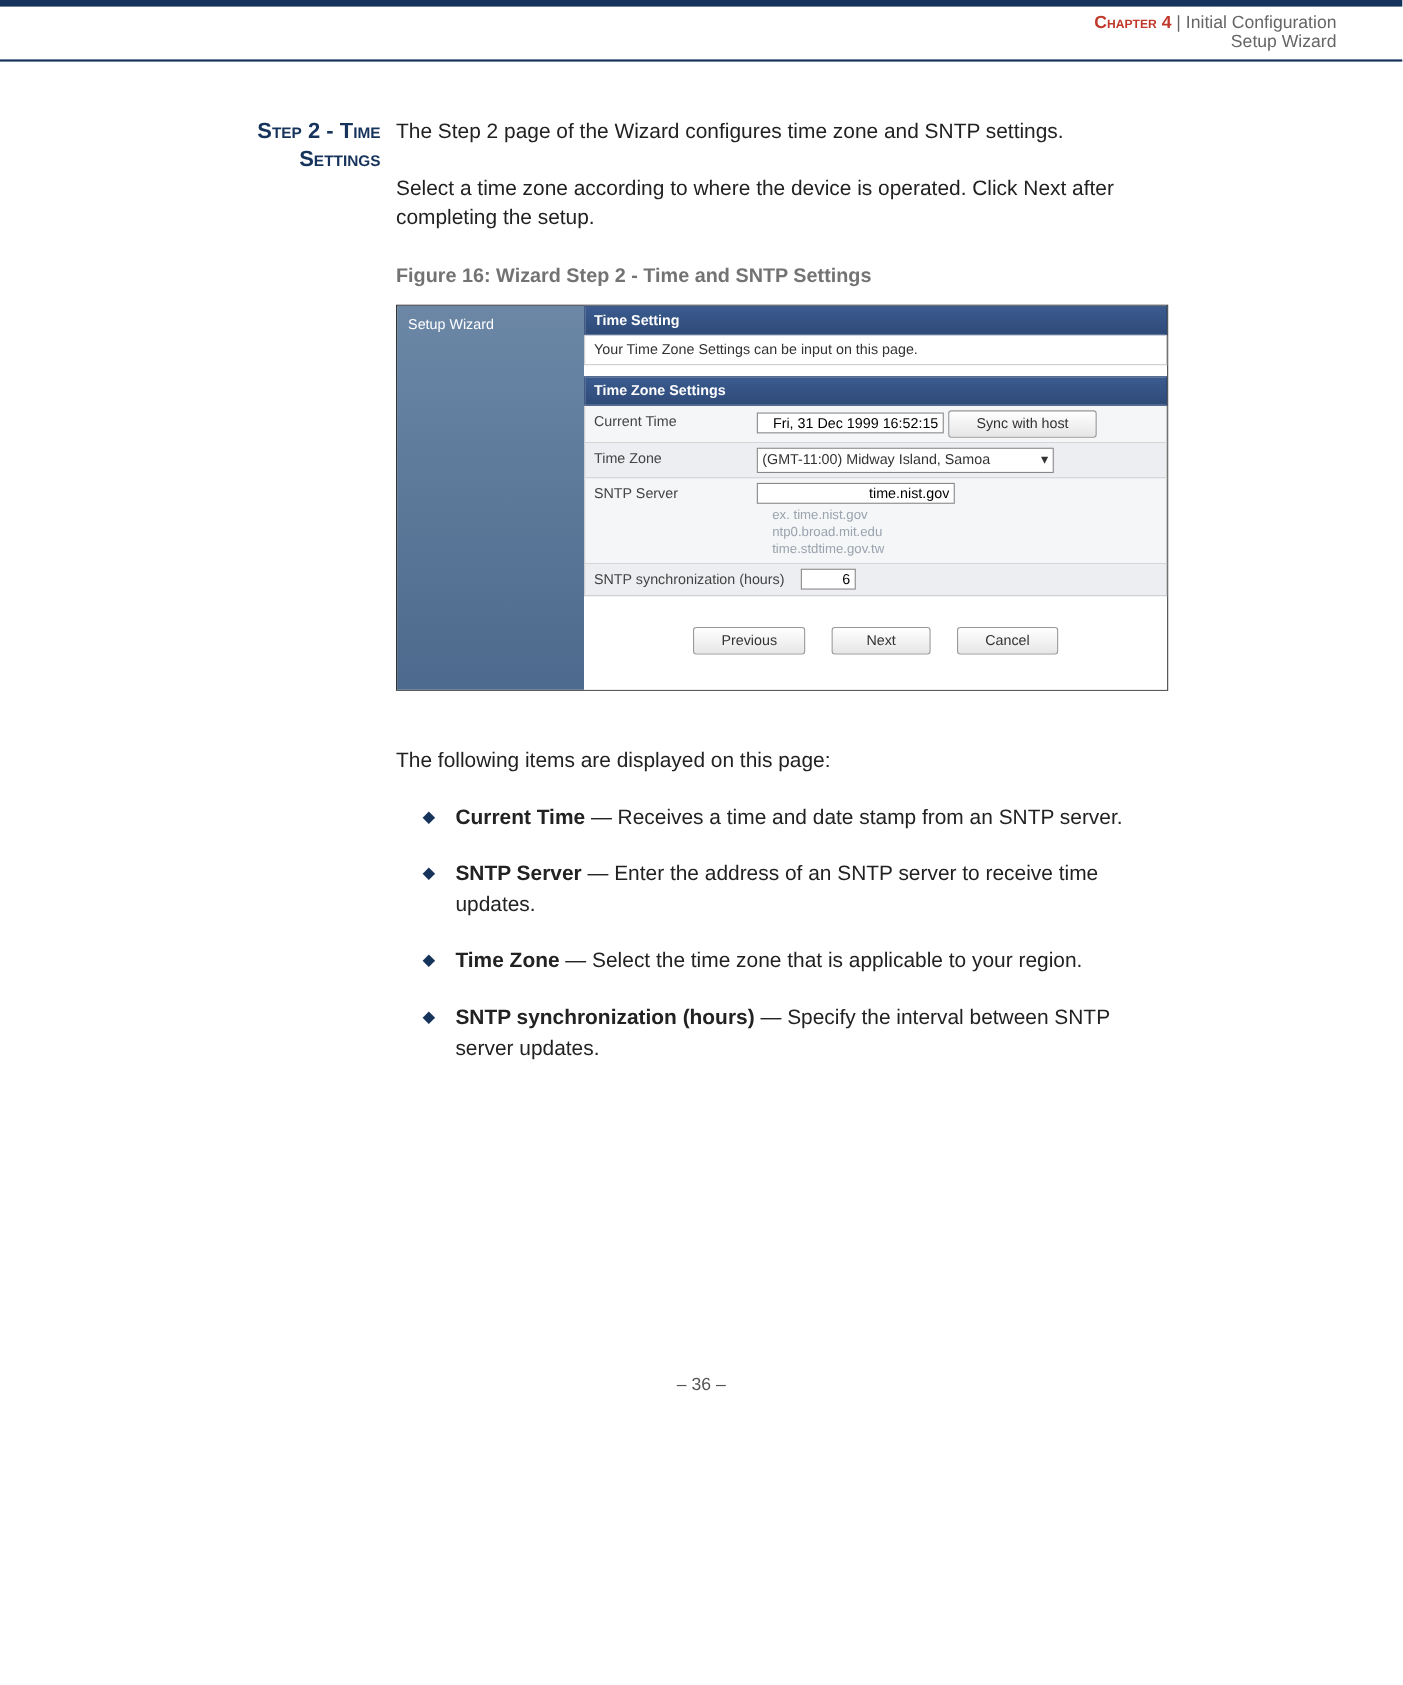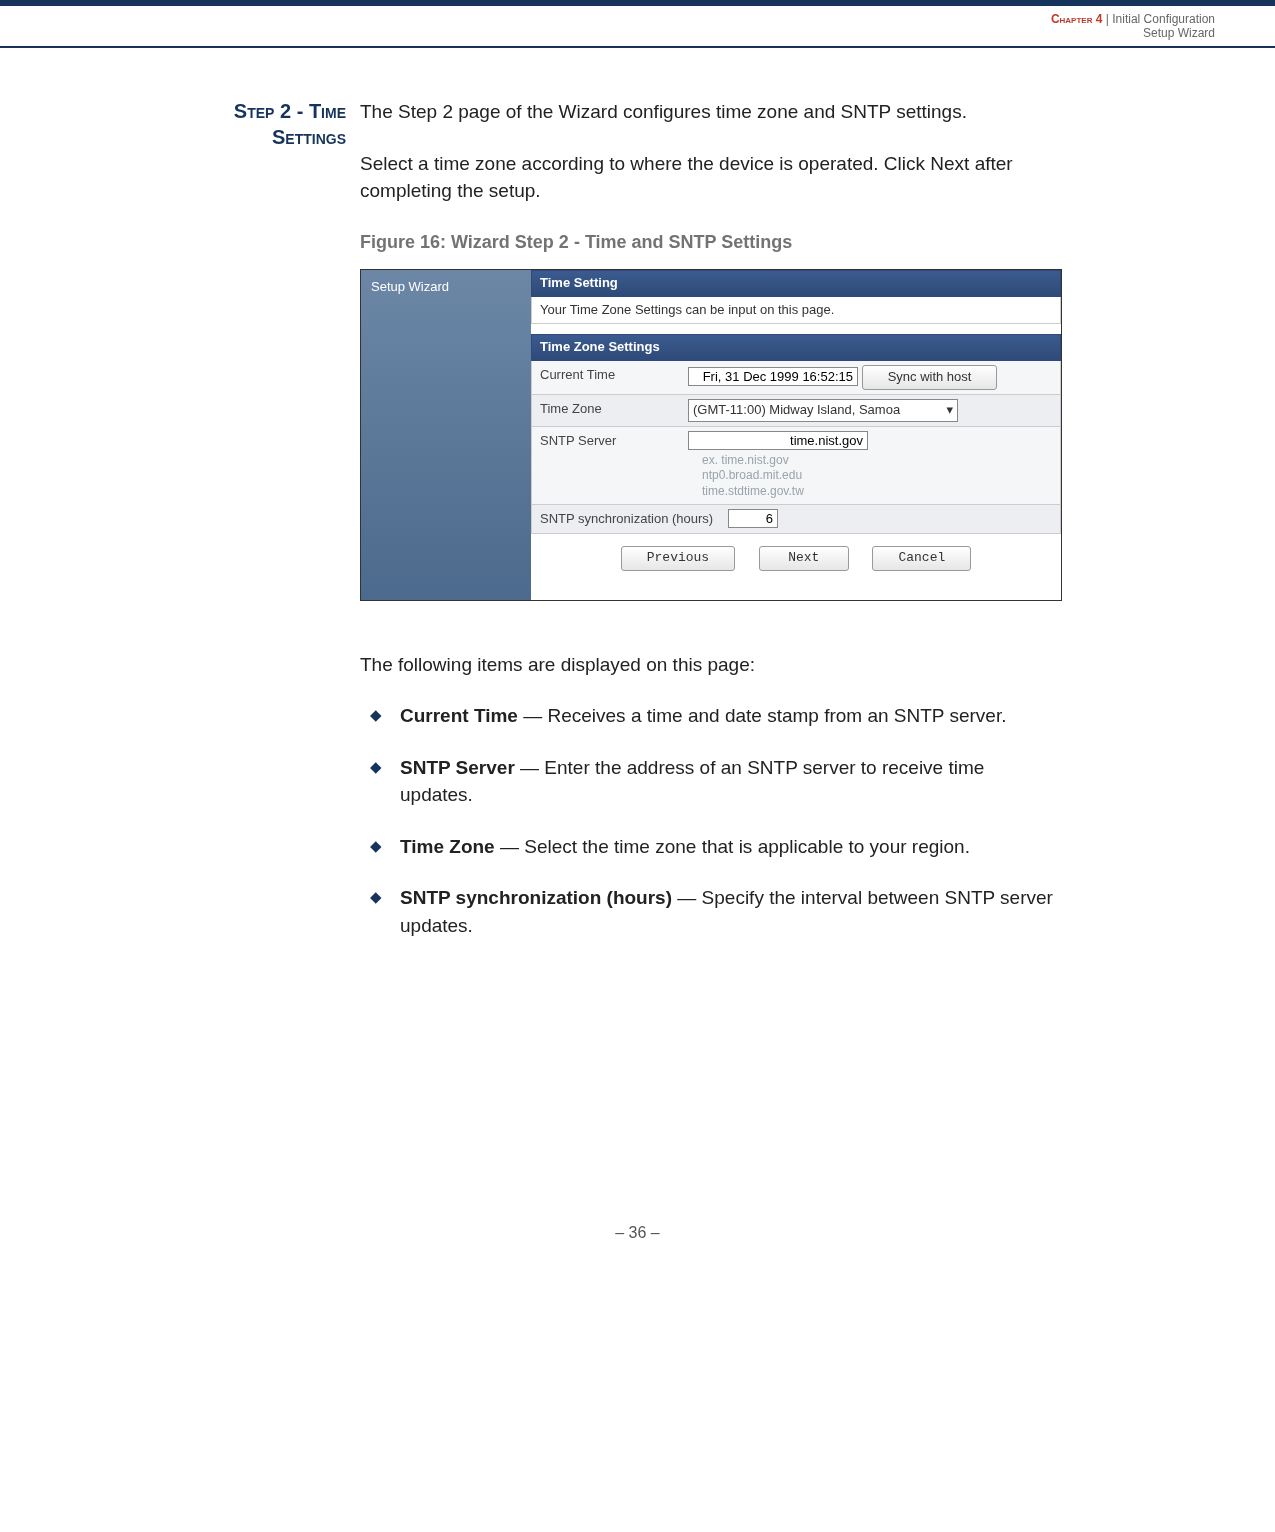--- a/index.html
+++ b/index.html
@@ -7,21 +7,21 @@
     padding: 0;
     font-family: Verdana, Arial, sans-serif;
     background: #fff;
     width: 1275px;
   }
   .topbar {
     border-top: 6px solid #16335b;
     border-bottom: 2px solid #16335b;
     padding: 6px 60px 6px 0;
     text-align: right;
-    font-size: 12px;
+    font-size: 16px;
     color: #666;
   }
   .topbar .chap {
     color: #c0392b;
     font-weight: bold;
     font-variant: small-caps;
   }
   .topbar .sep { color: #666; }
   .topbar .line2 { display:block; }
   .page {
@@ -135,32 +135,32 @@
     border:1px solid #999;
     border-radius:3px;
     background: linear-gradient(#fff,#e6e6e6);
     font-size:13px;
     box-sizing:border-box;
   }
   .btn-row {
     text-align:center;
     padding:12px 0 16px 0;
   }
-  .btn-row .btn { margin: 0 10px; font-family: Liberation Mono, monospace; }
+  .btn-row .btn { margin: 16px 10px; }
   .hint {
     color:#9aa3ae;
     font-size:12px;
     line-height:1.3;
     padding-left:14px;
     margin-top:2px;
   }
   ul.diamond {
     list-style:none;
     padding:0;
-    margin:4px;
+    margin:18px;
   }
   ul.diamond li {
     position:relative;
     padding-left:36px;
     margin-bottom:24px;
   }
   ul.diamond li::before {
     content:"◆";
     position:absolute;
     left:6px;

